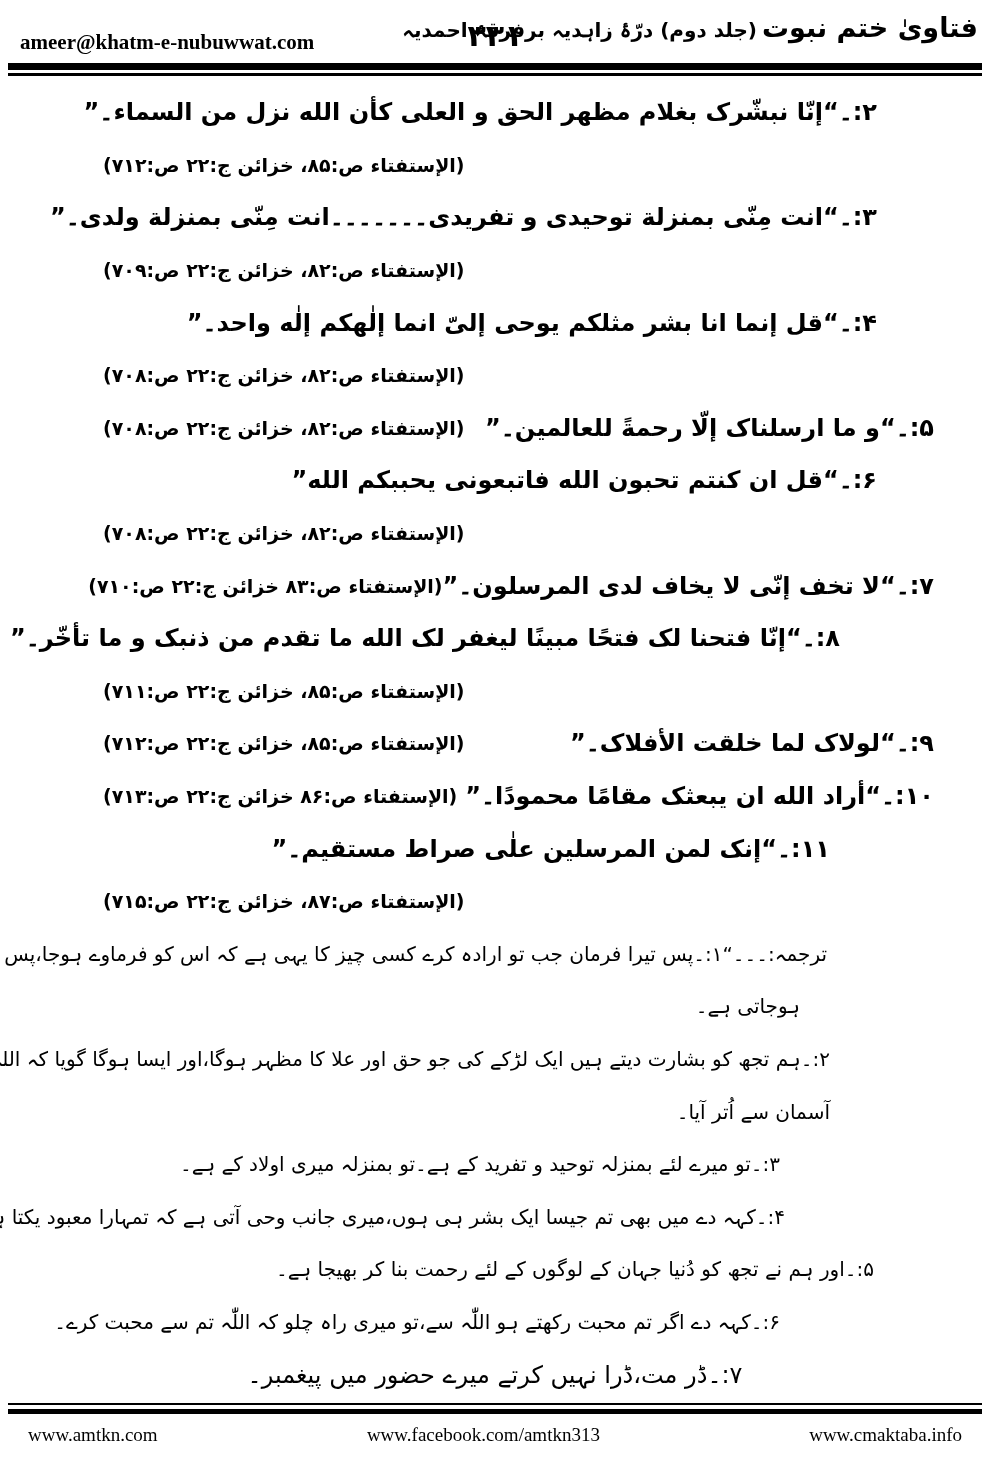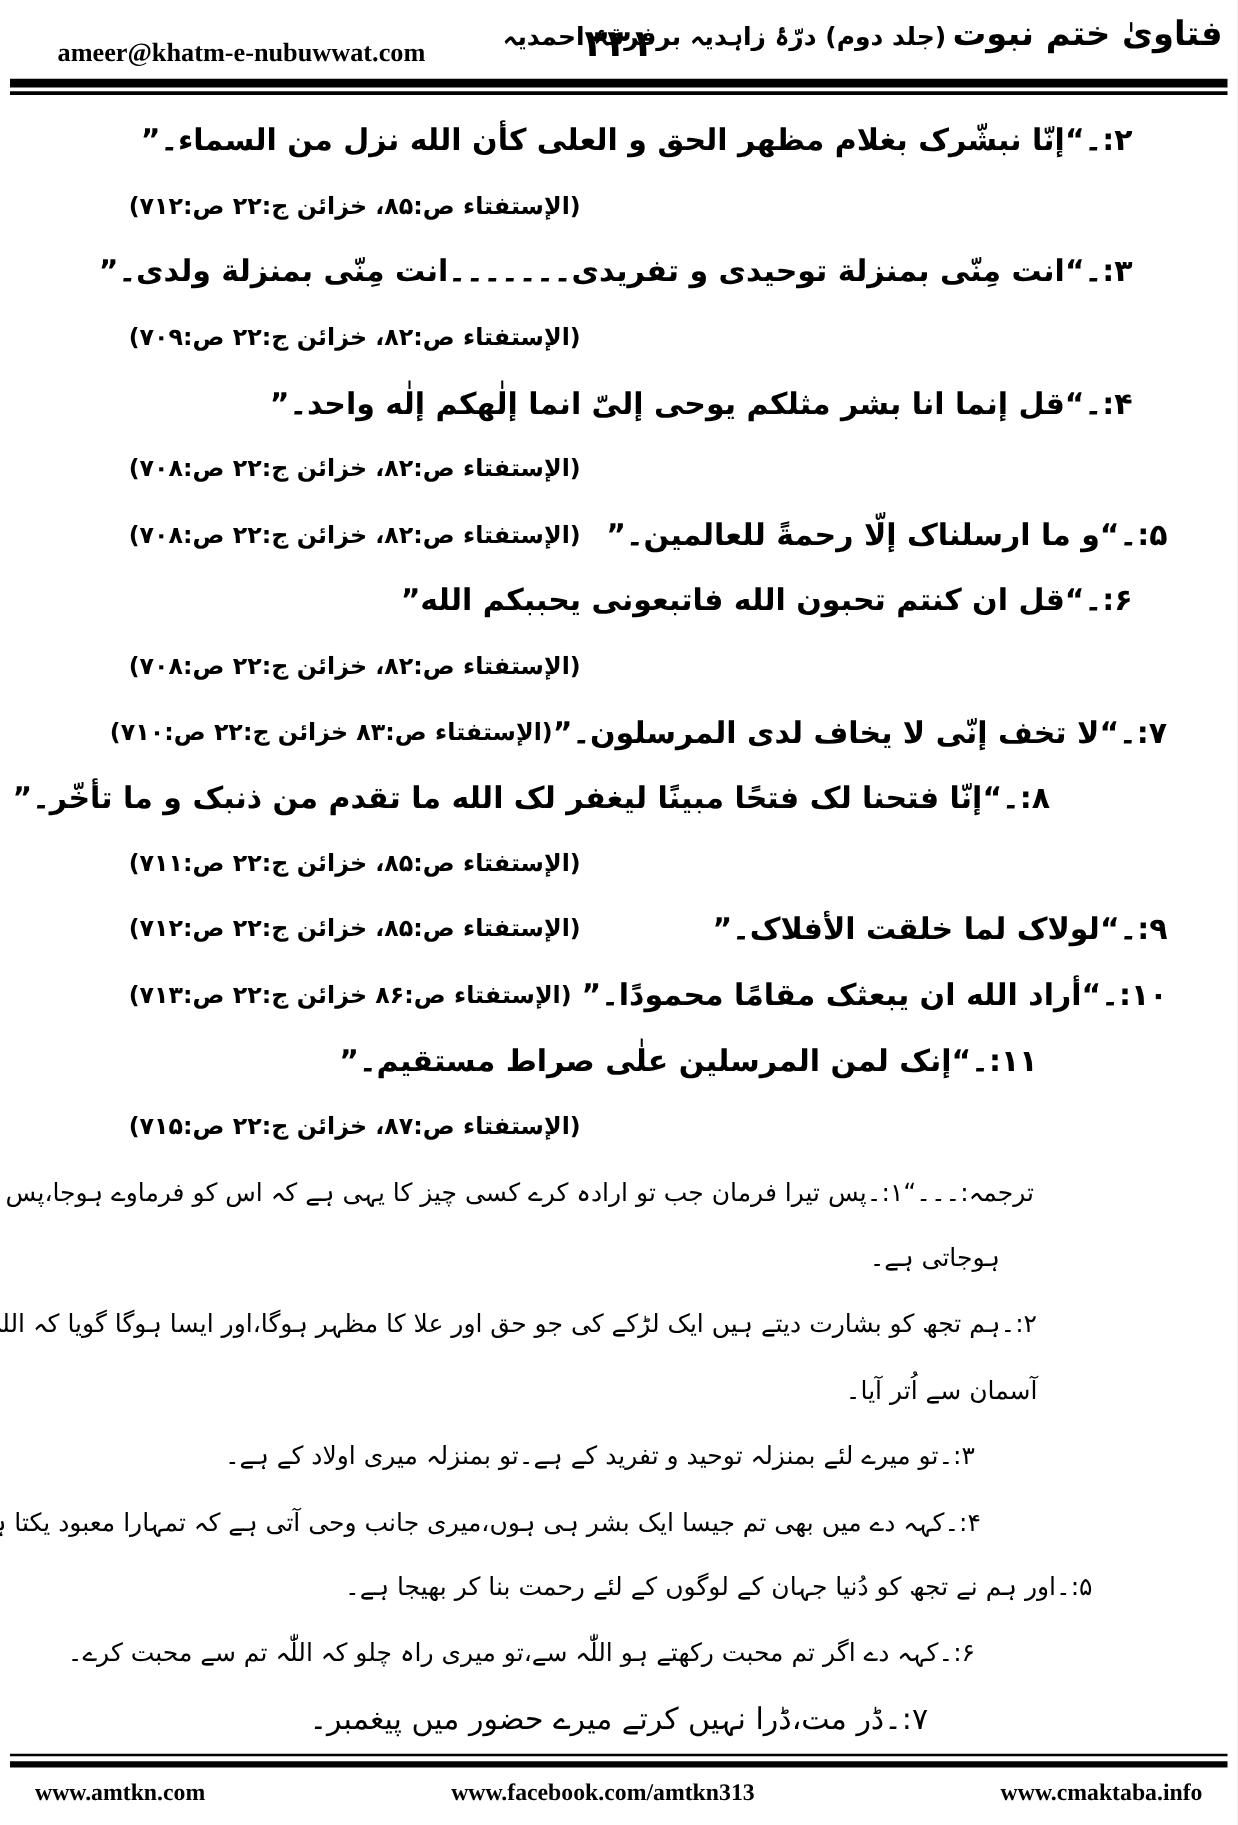--- a/index.html
+++ b/index.html
@@ -5,55 +5,55 @@
   html,body{margin:0;padding:0;background:#e8e8e8;}
   .page{
     position:relative; width:990px; height:1460px; background:#ffffff;
     font-family:"DejaVu Sans",sans-serif; color:#000; overflow:hidden;
     margin:0 auto;
   }
   
   .header{position:absolute; top:0; left:0; right:0; height:62px;}
   .email{
     position:absolute; left:20px; top:30px;
-    font-family:"Liberation Serif",serif; font-weight:bold; font-size:21px;margin-left:26px;
+    font-family:"Liberation Serif",serif; font-weight:bold; font-size:21px;
   }
   .pagenum{
     position:absolute; left:445px; top:18px; width:100px; text-align:center;
     font-weight:bold; font-size:30px;
   }
   .title{
     position:absolute; right:12px; top:12px; direction:rtl;
     display:flex; align-items:baseline; gap:5px; white-space:nowrap;
   }
   .t-main{font-weight:bold; font-size:27px;}
   .t-sub{font-weight:bold; font-size:20px;}
   .rule-header{
     position:absolute; top:63px; left:8px; right:8px; height:3px;
     border-top:7px solid #000; border-bottom:3px solid #000;
   }
   
   .content{position:absolute; top:86px; left:0; right:0; direction:rtl;}
   .row{height:52.6px; display:flex; align-items:center; white-space:nowrap; overflow:hidden;}
-  .row.quote{justify-content:flex-start; font-weight:bold; font-size:24px; padding-right:84px; padding-left:10px;}
+  .row.quote{justify-content:flex-start; font-weight:bold; font-size:24px; padding-right:113px; padding-left:10px;}
   .row.ref{justify-content:flex-end; font-weight:bold; font-size:19px; padding-left:103px; padding-right:10px;}
   .row.quote_ref{justify-content:space-between; padding:0 56px 0 103px;}
   .quote_ref .q{font-weight:bold; font-size:24px;}
   .quote_ref .r{font-weight:bold; font-size:19px;}
   .row.urdu{justify-content:flex-start; font-size:20px; padding-right:160px; padding-left:10px;}
   .row.urdu_center{justify-content:center; font-size:24px;}
   
   .rule-footer{
     position:absolute; top:1403px; left:8px; right:8px; height:4px;
     border-top:2px solid #000; border-bottom:5px solid #000;
   }
   .footer-links{
     position:absolute; top:1424px; left:28px; right:28px;
     display:flex; justify-content:space-between; align-items:center;
-    font-family:"Liberation Serif",serif; font-weight:bold; font-size:19px;
+    font-family:"Liberation Serif",serif; font-weight:normal; font-size:19px;
   }
 </style>
 </head>
 <body>
 
 <div class="page">
 
   <div class="header">
     <div class="email">ameer@khatm-e-nubuwwat.com</div>
     <div class="pagenum">۳۳۱</div>

